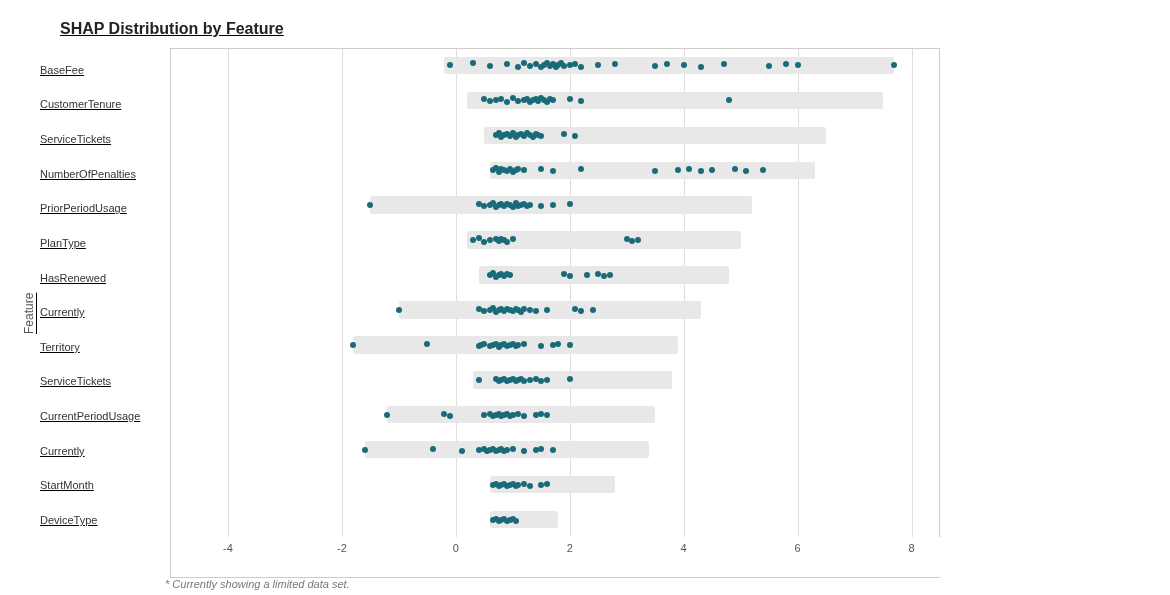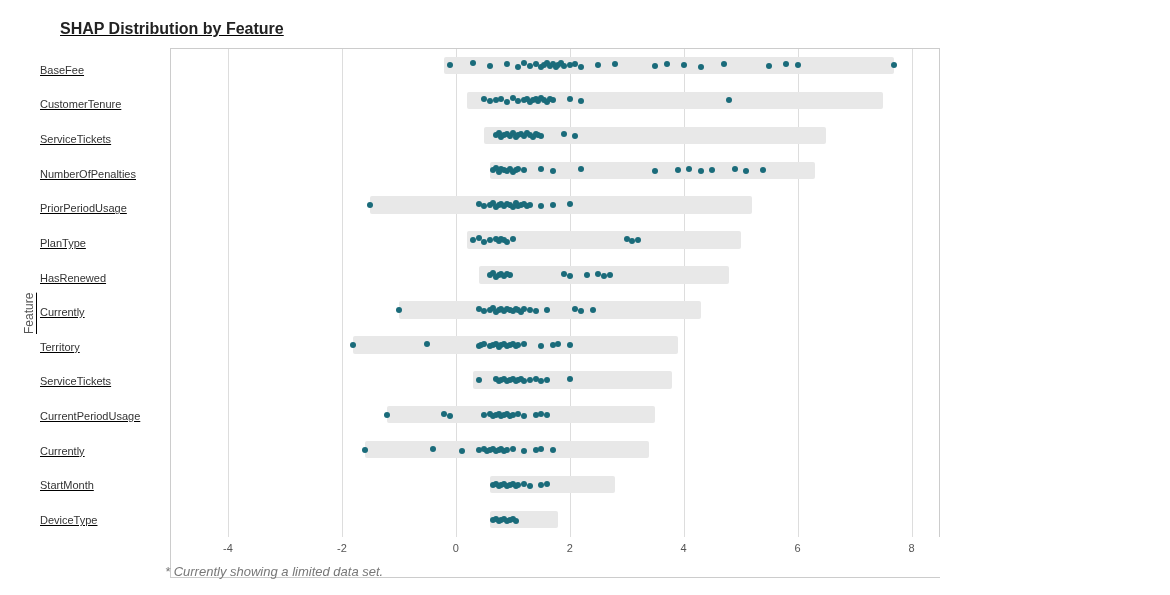--- a/index.html
+++ b/index.html
@@ -58,23 +58,23 @@
       line-height: 1.2;
     }
     .plot-area {
       flex: 1;
       position: relative;
       border-left: 1px solid #ccc;
       border-bottom: 1px solid #ccc;
     }
     .footnote {
       position: absolute;
-      bottom: 16px;
+      bottom: 5px;
       left: 165px;
-      font-size: 13px;
+      font-size: 11px;
       color: #777;
       font-style: italic;
     }
   </style>
 </head>
 <body>
 
 <div class="chart-container">
   <div class="chart-title">SHAP Distribution by Feature</div>
   <div class="chart-area">

